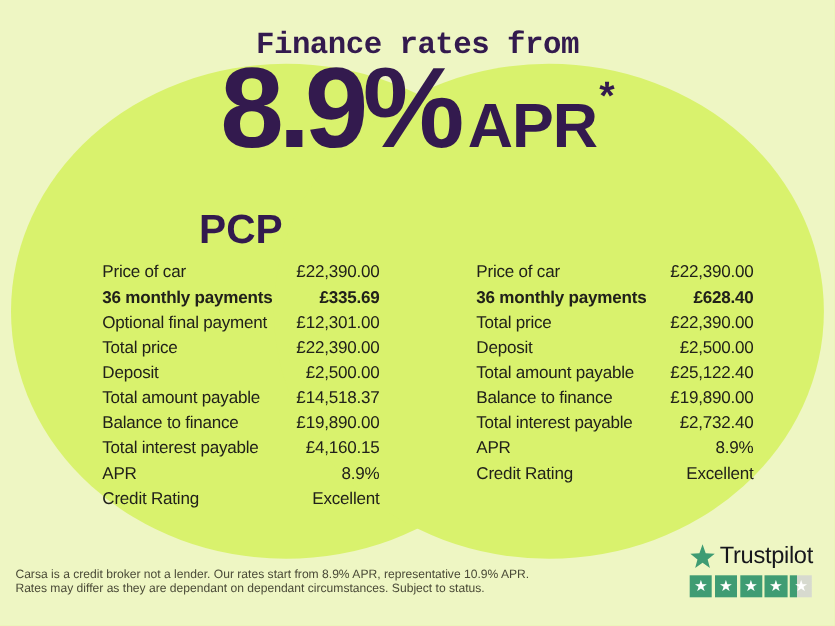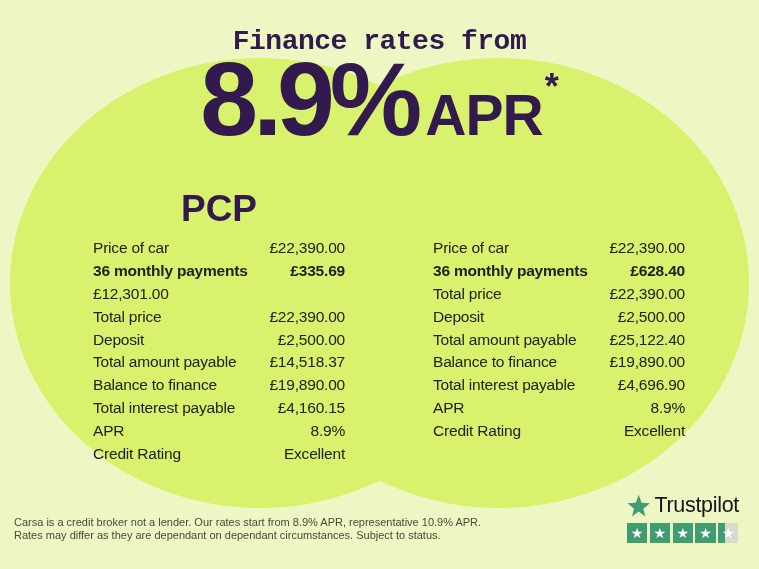--- a/index.html
+++ b/index.html
@@ -88,20 +88,21 @@
   <div class="table pcp">
     <div class="row">
       <span class="lab">Price of car</span>
       <span class="val">£22,390.00</span>
     </div>
     <div class="row bold">
       <span class="lab">36 monthly payments</span>
       <span class="val">£335.69</span>
     </div>
     <div class="row">
+      <span class="lab">Optional final payment</span>
       <span class="val">£12,301.00</span>
     </div>
     <div class="row">
       <span class="lab">Total price</span>
       <span class="val">£22,390.00</span>
     </div>
     <div class="row">
       <span class="lab">Deposit</span>
       <span class="val">£2,500.00</span>
     </div>
@@ -147,21 +148,21 @@
     <div class="row">
       <span class="lab">Total amount payable</span>
       <span class="val">£25,122.40</span>
     </div>
     <div class="row">
       <span class="lab">Balance to finance</span>
       <span class="val">£19,890.00</span>
     </div>
     <div class="row">
       <span class="lab">Total interest payable</span>
-      <span class="val">£4,696.90</span>
+      <span class="val">£2,732.40</span>
     </div>
     <div class="row">
       <span class="lab">APR</span>
       <span class="val">8.9%</span>
     </div>
     <div class="row">
       <span class="lab">Credit Rating</span>
       <span class="val">Excellent</span>
     </div>
   </div>

